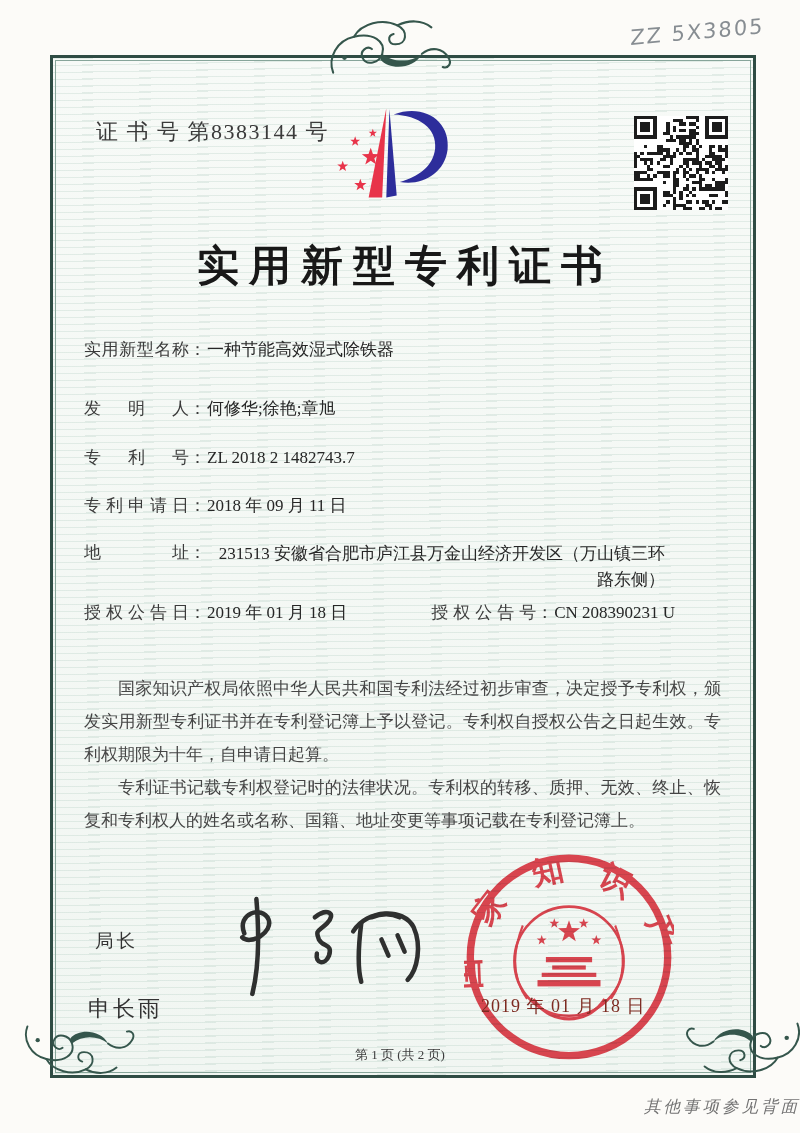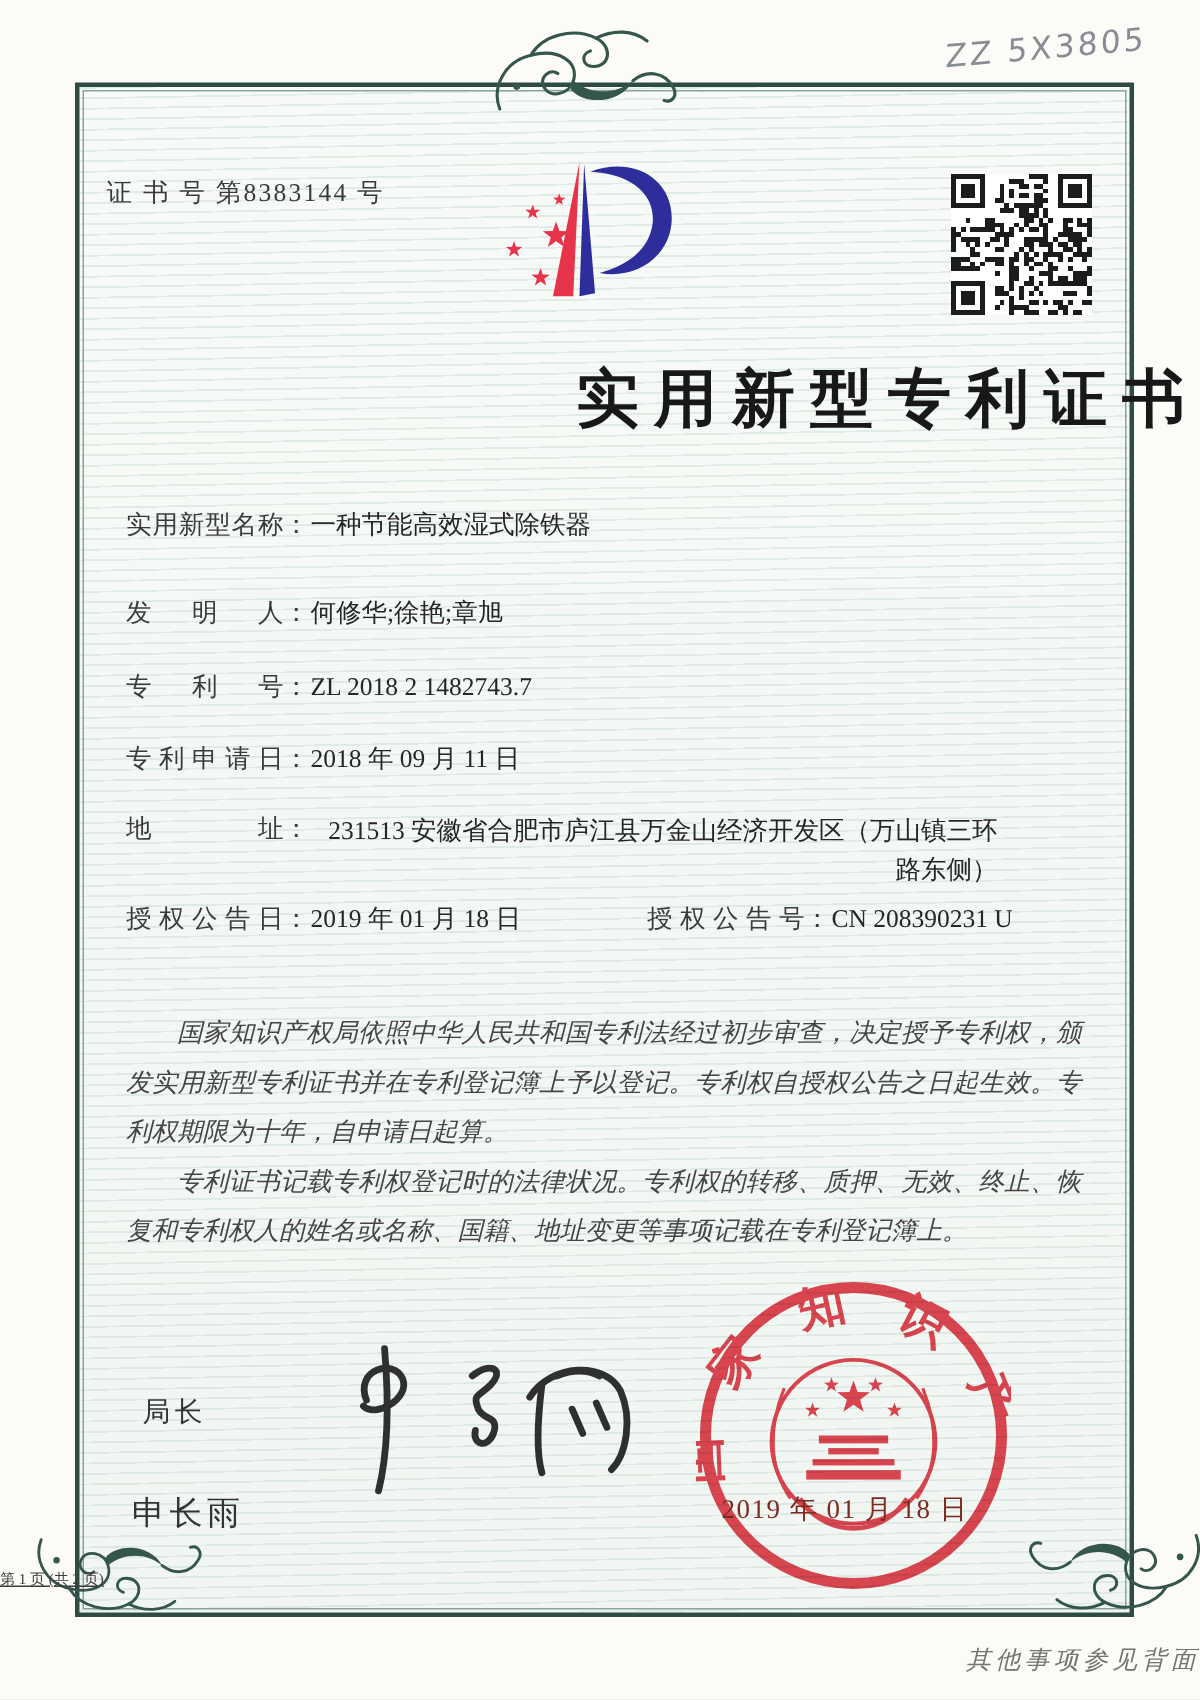--- a/index.html
+++ b/index.html
@@ -7,47 +7,47 @@
          font-family:"Liberation Serif","DejaVu Serif",serif;color:#2e2e2e;}
   
   .frame{position:absolute;left:50px;top:55px;width:706px;height:1023px;box-sizing:border-box;
          border:3px solid #2f4c44;
          background:
            repeating-linear-gradient(179deg, rgba(140,180,164,.20) 0 1.2px, rgba(255,255,255,0) 1.2px 7px),
            linear-gradient(#f7faf7,#f1f6f2);}
   .frame-inner{position:absolute;inset:2px;border:1px solid #87a59a;}
   .orn{position:absolute;z-index:4;}
   
-  .cert-no{position:absolute;left:71px;top:117px;font-size:17px;letter-spacing:1.5px;color:#3a3a3a;z-index:5;}
+  .cert-no{position:absolute;left:96px;top:117px;font-size:22px;letter-spacing:1.5px;color:#3a3a3a;z-index:5;}
   .logo{position:absolute;left:325px;top:102px;width:160px;height:135px;z-index:5;}
   .qr{position:absolute;left:634px;top:116px;width:94px;height:94px;z-index:5;background:#fff;}
   .qr svg{width:100%;height:100%;display:block;fill:#1c1c1c;}
-  .title{position:absolute;left:0;right:0;top:238px;text-align:right;font-size:42px;font-weight:600;
+  .title{position:absolute;left:0;right:0;top:238px;text-align:center;font-size:42px;font-weight:600;
          letter-spacing:10px;text-indent:10px;color:#181818;z-index:5;}
   
   .fields{position:absolute;left:84px;top:338px;width:600px;font-size:17px;z-index:5;}
   .frow{line-height:24px;white-space:nowrap;}
   .flabel{display:inline-block;width:105px;text-align:justify;text-align-last:justify;color:#3b3b3b;vertical-align:top;}
   .fcolon{display:inline-block;width:18px;color:#3b3b3b;vertical-align:top;}
   .fvalue{color:#262626;}
   .mb1{margin-bottom:35px}.mb2{margin-bottom:25px}.mb3{margin-bottom:24px}.mb4{margin-bottom:23px}
   .mb5{margin-bottom:23px}.mb6{margin-bottom:8px}
   .addr .fvalue{display:inline-block;width:458px;white-space:normal;line-height:26px;text-align:right;}
   .grant2{margin-left:84px;}
   
   .bodytext{position:absolute;left:84px;top:672px;width:637px;font-size:17px;line-height:33px;
             text-align:justify;color:#454545;z-index:5;}
-  .bodytext p{margin:0;text-indent:2em;font-style:italic;}
+  .bodytext p{margin:0;text-indent:2em;}
   
   .director-title{position:absolute;left:95px;top:928px;font-size:18.5px;letter-spacing:3px;color:#333;z-index:6;}
   .director-name{position:absolute;left:88px;top:962px;font-size:22px;letter-spacing:3px;color:#333;z-index:6;margin-top:32px;}
   .signature{position:absolute;left:210px;top:886px;width:242px;height:118px;z-index:6;}
   .seal{position:absolute;left:464px;top:852px;width:210px;height:210px;z-index:5;opacity:.92;mix-blend-mode:multiply;}
   .seal-date{position:absolute;left:481px;top:994px;font-size:18px;color:#7c2a20;letter-spacing:1px;z-index:7;}
-  .page-info{position:absolute;left:0;right:0;top:1046px;font-size:10px;color:#3c3c3c;z-index:5;text-decoration:underline;}
+  .page-info{position:absolute;left:0;right:0;top:1046px;text-align:center;font-size:13px;color:#3c3c3c;z-index:5;}
   .back-note{position:absolute;left:0;right:0;top:1096px;text-align:right;font-size:16.5px;color:#737373;
              letter-spacing:3px;font-style:italic;z-index:5;}
   .handwritten{position:absolute;left:630px;top:20px;font-family:"DejaVu Sans",sans-serif;font-size:21px;
                color:#878d92;letter-spacing:2px;transform:rotate(-5deg) skewX(-6deg);z-index:5;}
   .defs-hidden{position:absolute;width:0;height:0;overflow:hidden;}
 </style>
 </head>
 <body>
 
 <svg class="defs-hidden" xmlns="http://www.w3.org/2000/svg">

